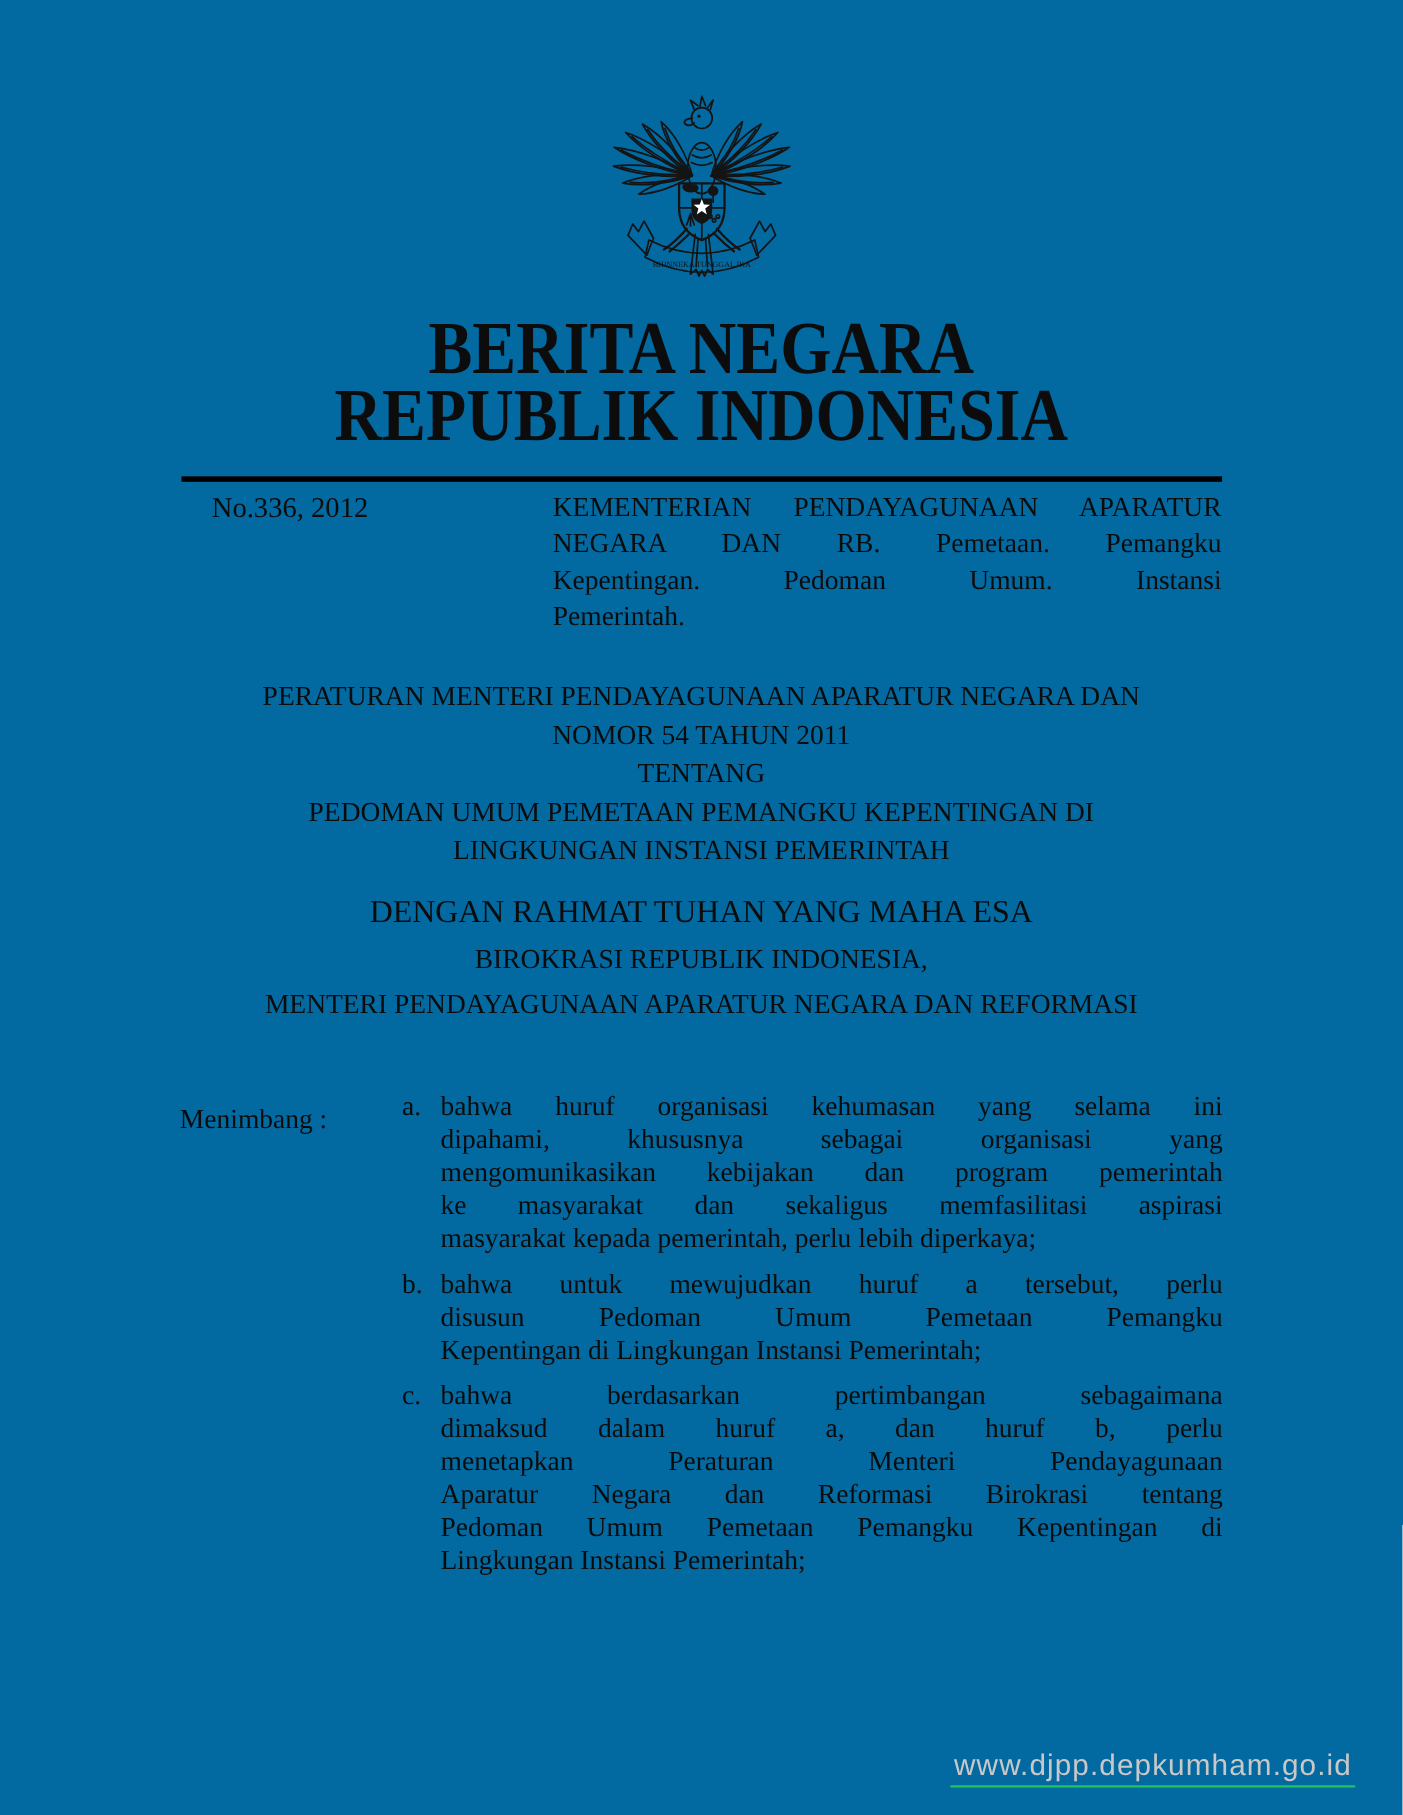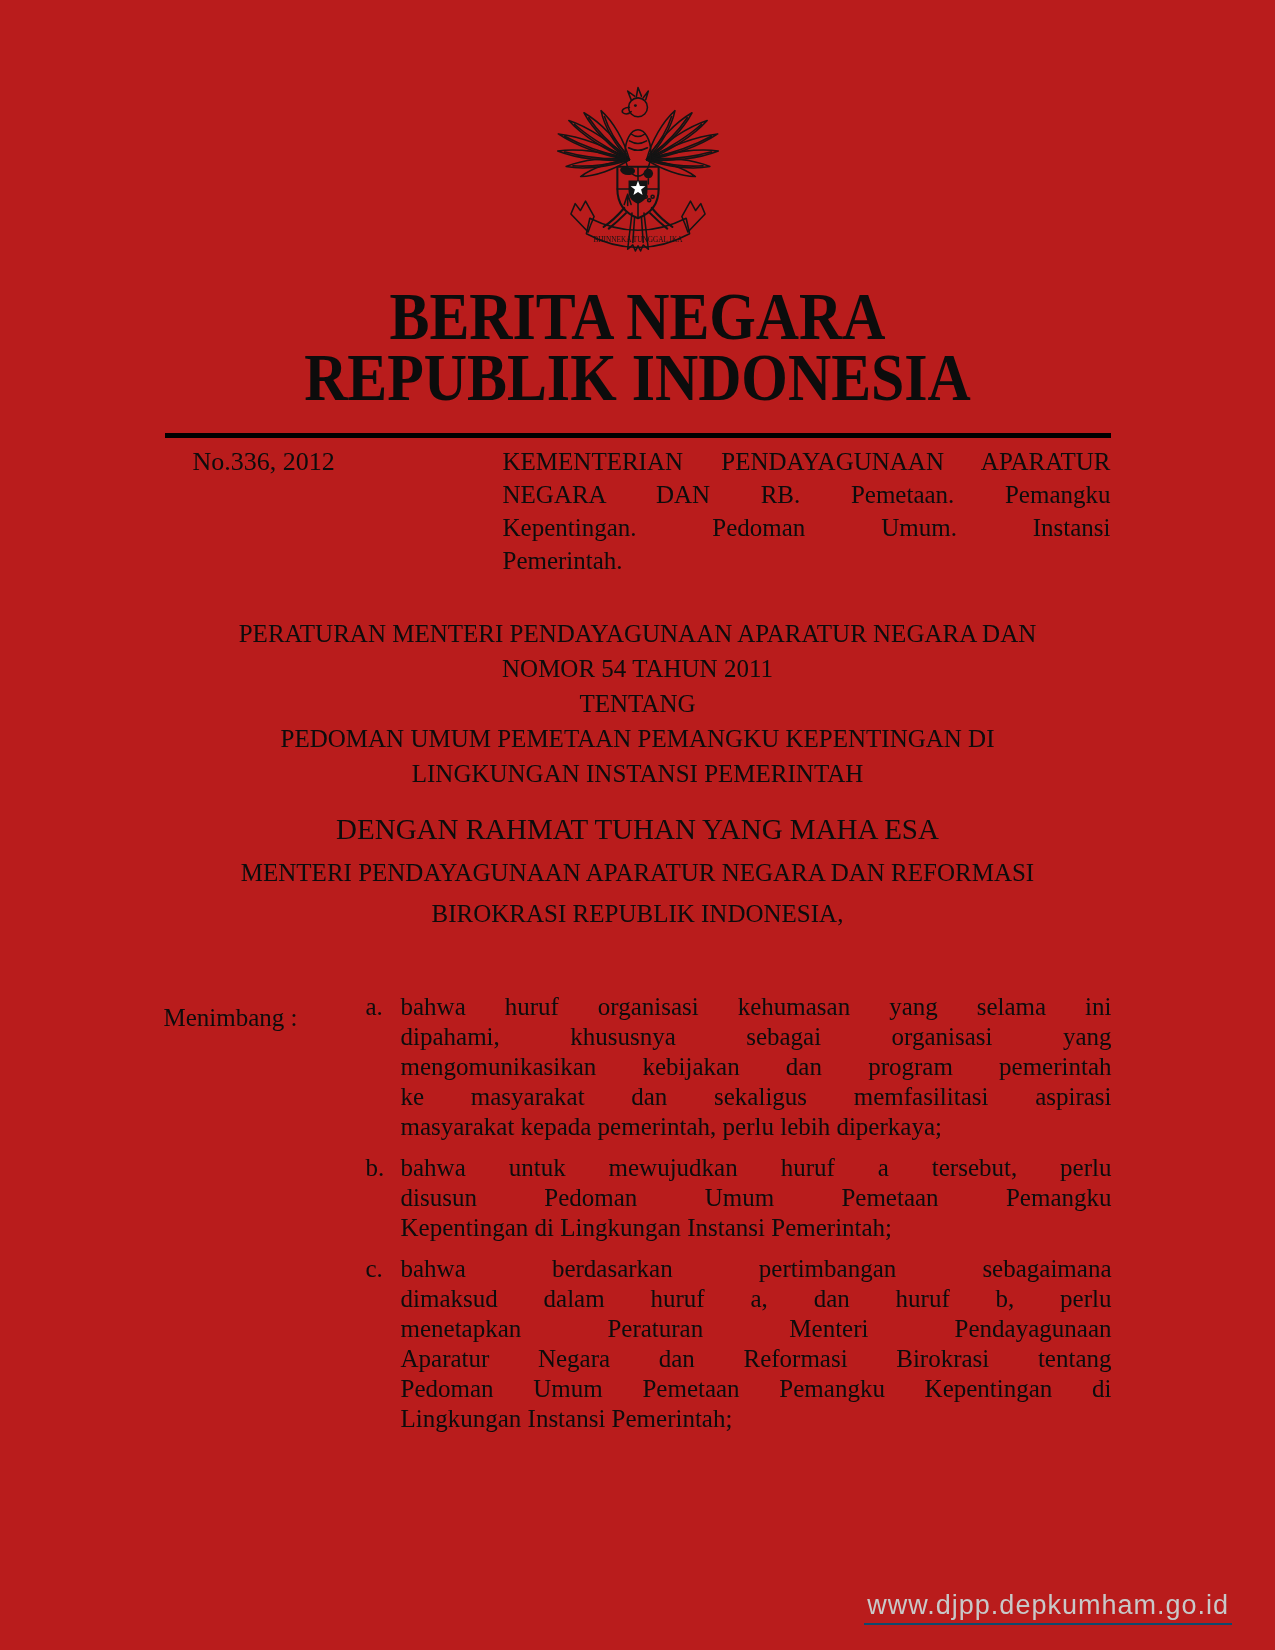--- a/index.html
+++ b/index.html
@@ -4,21 +4,21 @@
 <style>
   html, body {
     margin: 0; padding: 0;
     background: #ffffff;
   }
   .page {
     position: relative;
     width: 1275px;
     height: 1650px;
     margin: 0 auto;
-    background: #b91c1c;
+    background: #0369a1;
     color: #0c0c0c;
     font-family: "Liberation Serif", serif;
     overflow: hidden;
   }
   .emblem {
     padding-top: 84px;
     display: flex;
     justify-content: center;
   }
   .masthead {
@@ -79,21 +79,21 @@
   .c-marker { width: 35px; flex: 0 0 35px; }
   .c-text { flex: 1; }
   .watermark {
     position: absolute;
     top: 1590px;
     right: 43px;
     font-family: "Liberation Sans", sans-serif;
     font-size: 27px;
     letter-spacing: 1px;
     color: #c8c8c8;
-    border-bottom: 2px solid #0c4a6e;
+    border-bottom: 2px solid #22c55e;
     padding: 0 3px 2px 3px;
   }
   svg .ln { fill: none; stroke: #141414; stroke-width: 1.8; stroke-linejoin: round; stroke-linecap: round; }
   svg .thick { stroke-width: 2.4; }
   svg .solid { fill: #141414; stroke: none; }
 </style>
 </head>
 <body>
 
 <div class="page">
@@ -189,22 +189,22 @@
     <div>PERATURAN MENTERI PENDAYAGUNAAN APARATUR NEGARA DAN</div>
     <div>NOMOR 54 TAHUN 2011</div>
     <div>TENTANG</div>
     <div>PEDOMAN UMUM PEMETAAN PEMANGKU KEPENTINGAN DI</div>
     <div>LINGKUNGAN INSTANSI PEMERINTAH</div>
   </div>
 
   <div class="invocation">DENGAN RAHMAT TUHAN YANG MAHA ESA</div>
 
   <div class="authority">
+    <div>BIROKRASI REPUBLIK INDONESIA,</div>
     <div>MENTERI PENDAYAGUNAAN APARATUR NEGARA DAN REFORMASI</div>
-    <div>BIROKRASI REPUBLIK INDONESIA,</div>
   </div>
 
   <div class="considering">
     <div class="c-label">Menimbang :</div>
     <div class="c-items">
 
       <div class="c-item">
         <div class="c-marker">a.</div>
         <div class="c-text">
           <div class="jl">bahwa huruf organisasi kehumasan yang selama ini</div>

